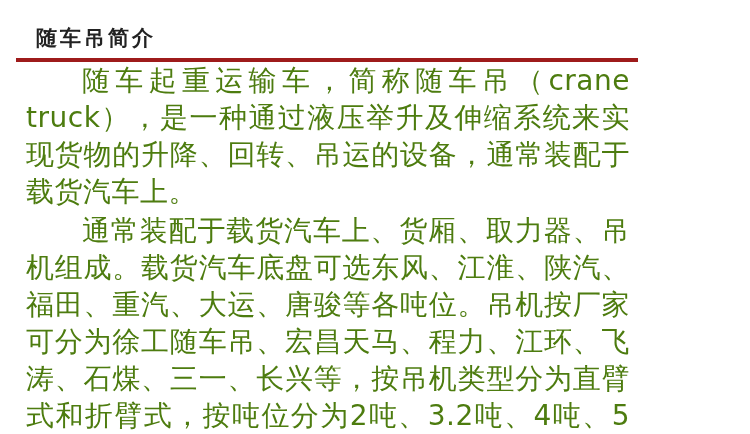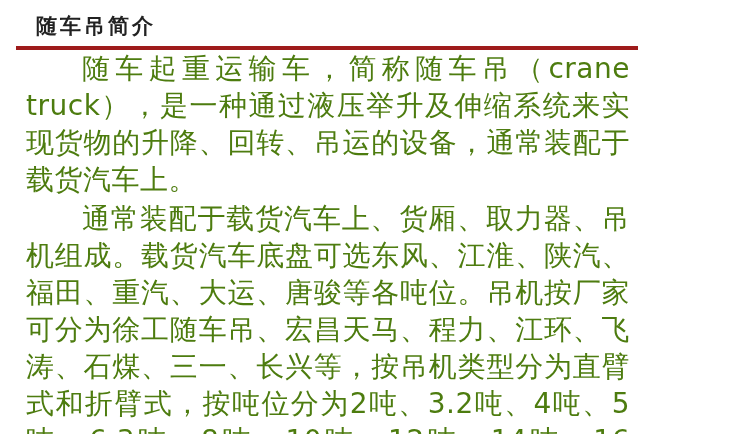--- a/index.html
+++ b/index.html
@@ -11,21 +11,21 @@
     height: 434px;
     background: #ffffff;
     font-family: "DejaVu Sans", "Liberation Sans", sans-serif;
     overflow: hidden;
   }
   .page {
     position: relative;
     width: 654px;
     height: 434px;
     box-sizing: border-box;
-    padding: 4px 14px;
+    padding: 16px 14px;
   }
   .header {
     padding-top: 8px;
     padding-left: 22px;
   }
   .header-title {
     font-size: 21px;
     font-weight: bold;
     color: #222222;
     letter-spacing: 3px;

